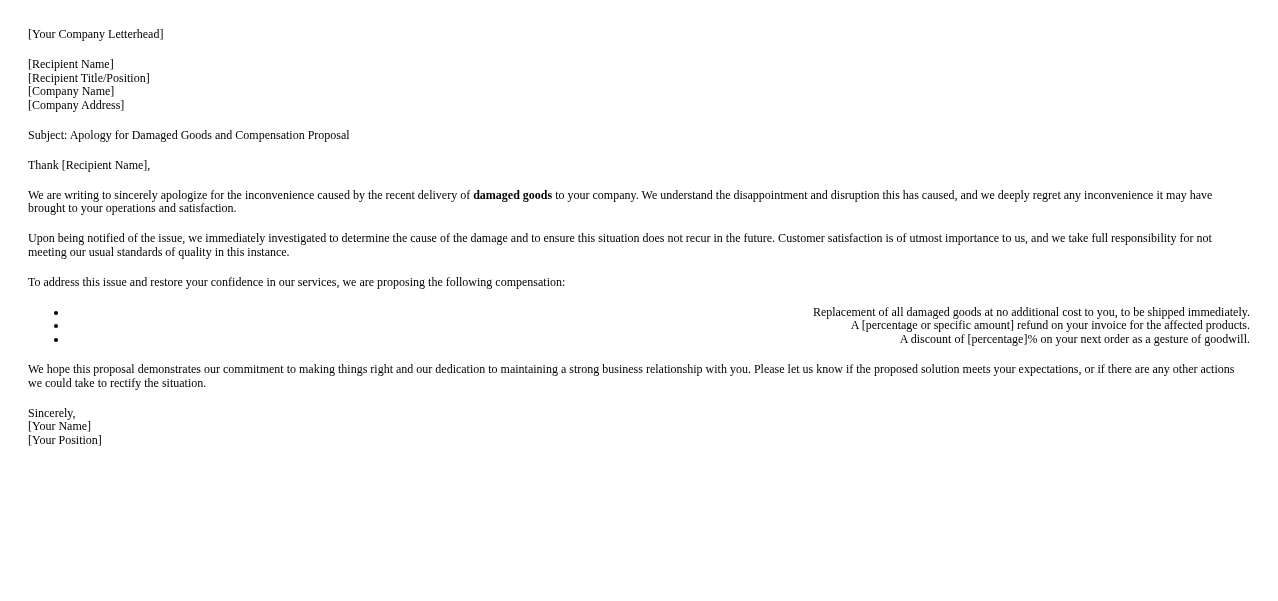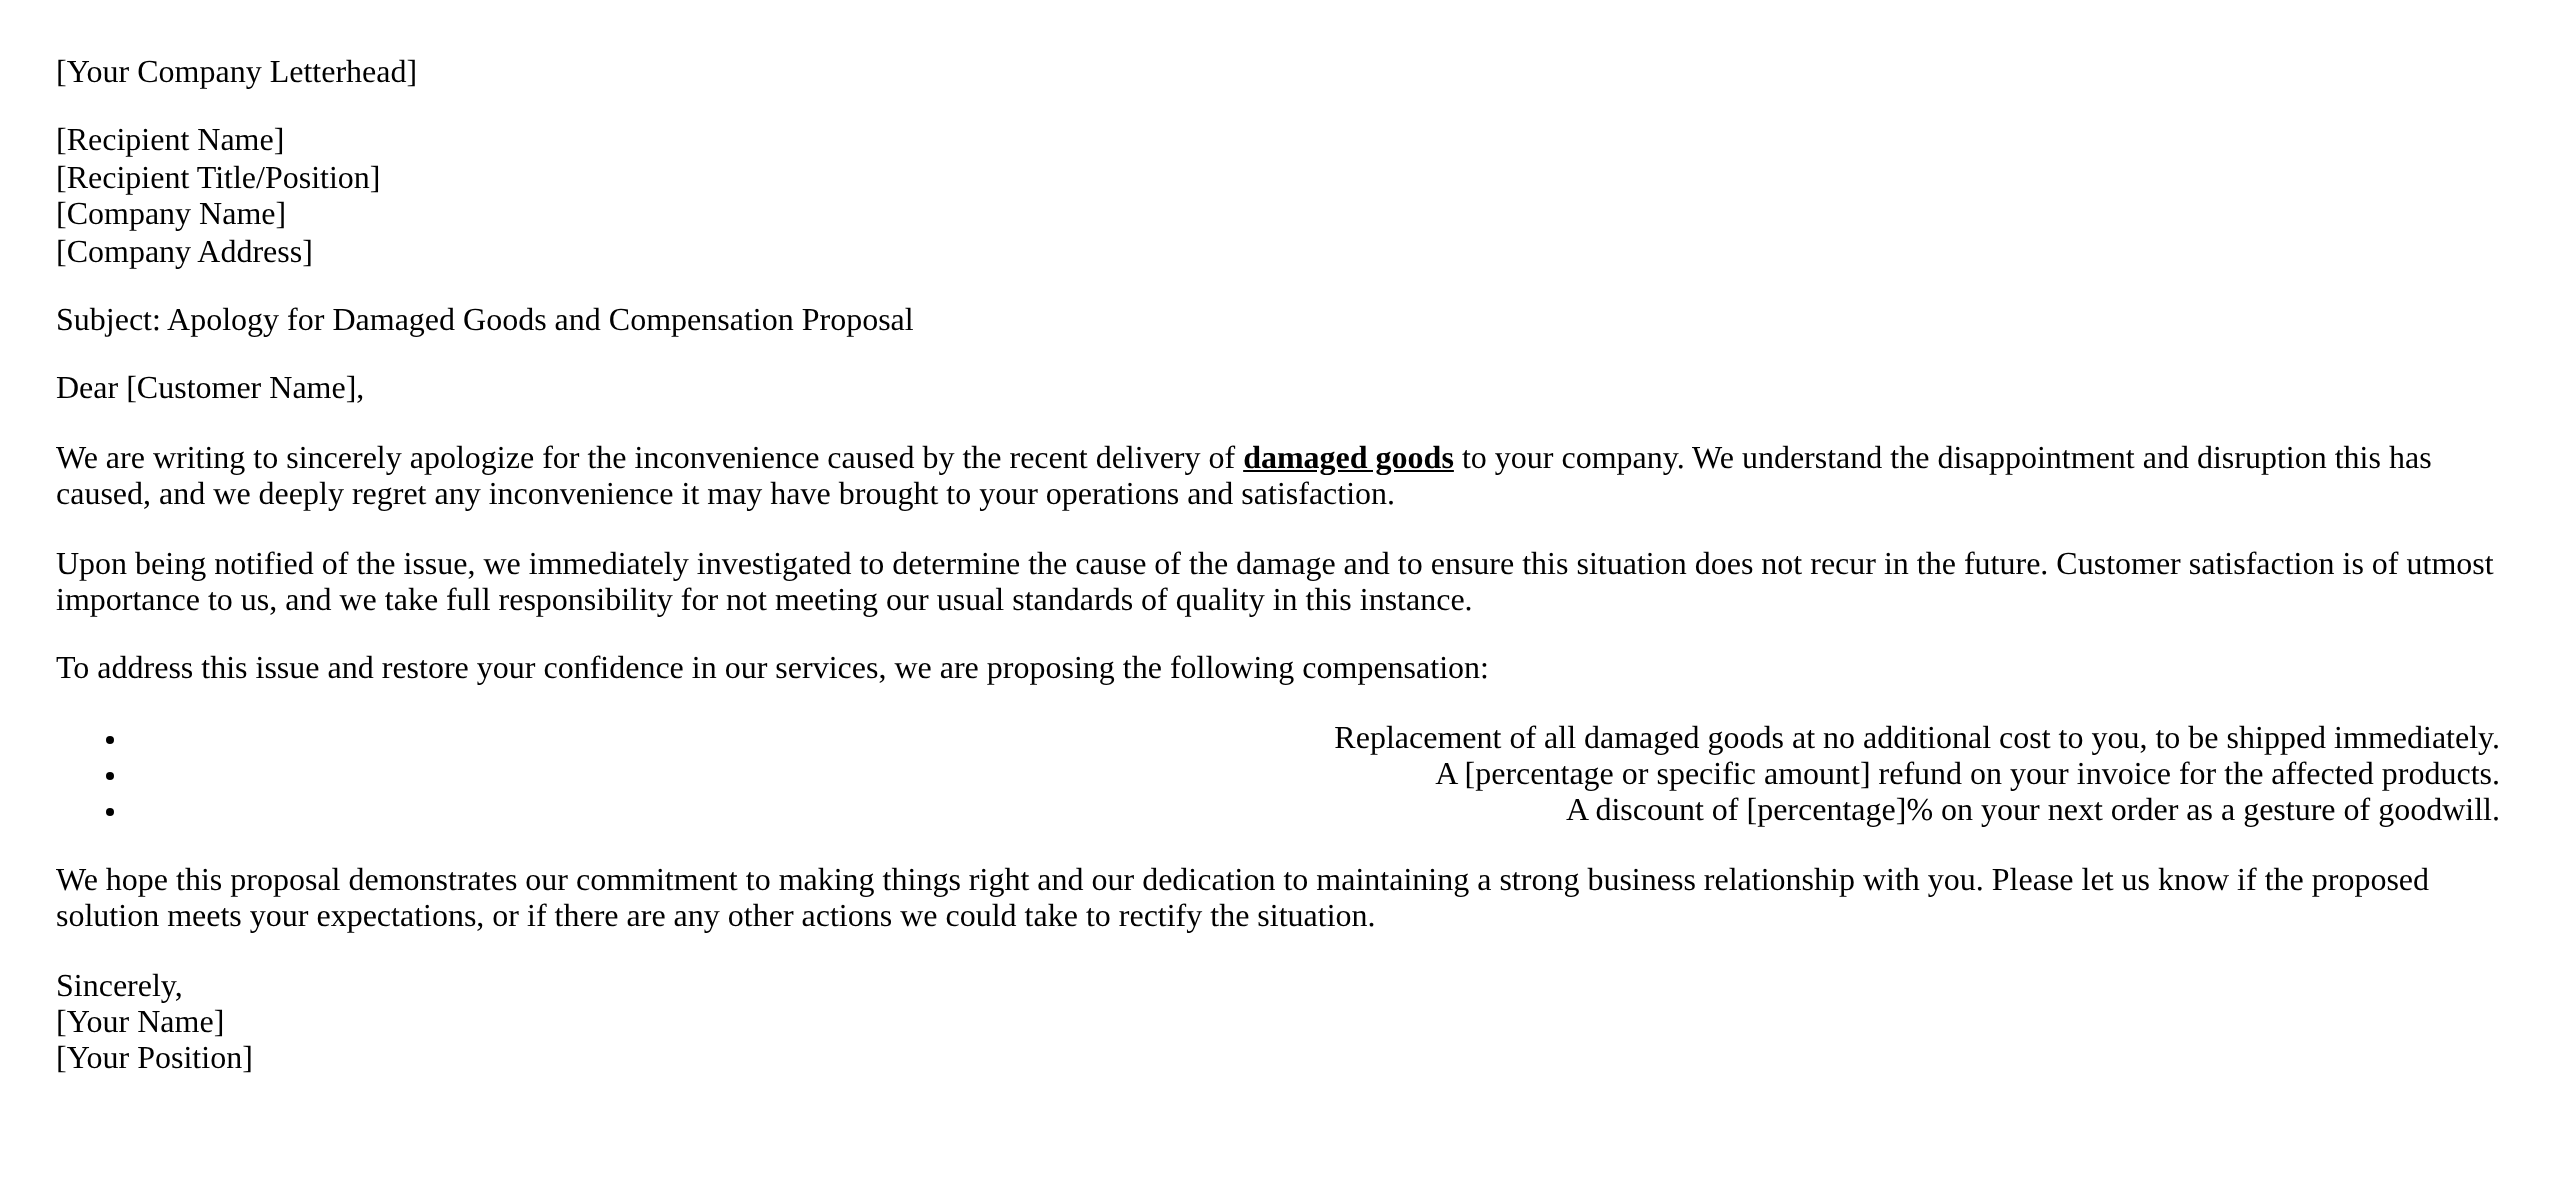--- a/index.html
+++ b/index.html
@@ -5,47 +5,47 @@
   html, body { margin: 0; padding: 0; background: #ffffff; }
   .page {
     width: 1278px;
     height: 601px;
     overflow: hidden;
     box-sizing: border-box;
     padding: 12px 28px 0 28px;
     background: #ffffff;
     color: #000000;
     font-family: "Liberation Serif", "DejaVu Serif", serif;
-    font-size: 16px;
+    font-size: 12px;
     line-height: 1.15;
   }
   .page p { margin: 16px 0; }
   .page ul { margin: 16px 0; padding: 0 0 0 40px; }
   .page li { margin: 0; text-align: right; }
   .line { display: block; }
-  b { font-weight: bold; text-decoration: underline; }
+  b { font-weight: bold; }
 </style>
 </head>
 <body>
 
 <div class="page">
 
   <p>[Your Company Letterhead]</p>
 
 
   <p>
     <span class="line">[Recipient Name]</span>
     <span class="line">[Recipient Title/Position]</span>
     <span class="line">[Company Name]</span>
     <span class="line">[Company Address]</span>
   </p>
 
   <p>Subject: Apology for Damaged Goods and Compensation Proposal</p>
 
-  <p>Dear [Customer Name],</p>
+  <p>Thank [Recipient Name],</p>
 
   <p>
     <span>We are writing to sincerely apologize for the inconvenience caused by the recent delivery of </span><b>damaged goods</b><span> to your company. We understand the disappointment and disruption this has caused, and we deeply regret any inconvenience it may have brought to your operations and satisfaction.</span>
   </p>
 
   <p>Upon being notified of the issue, we immediately investigated to determine the cause of the damage and to ensure this situation does not recur in the future. Customer satisfaction is of utmost importance to us, and we take full responsibility for not meeting our usual standards of quality in this instance.</p>
 
   <p>To address this issue and restore your confidence in our services, we are proposing the following compensation:</p>
 
   <ul>

